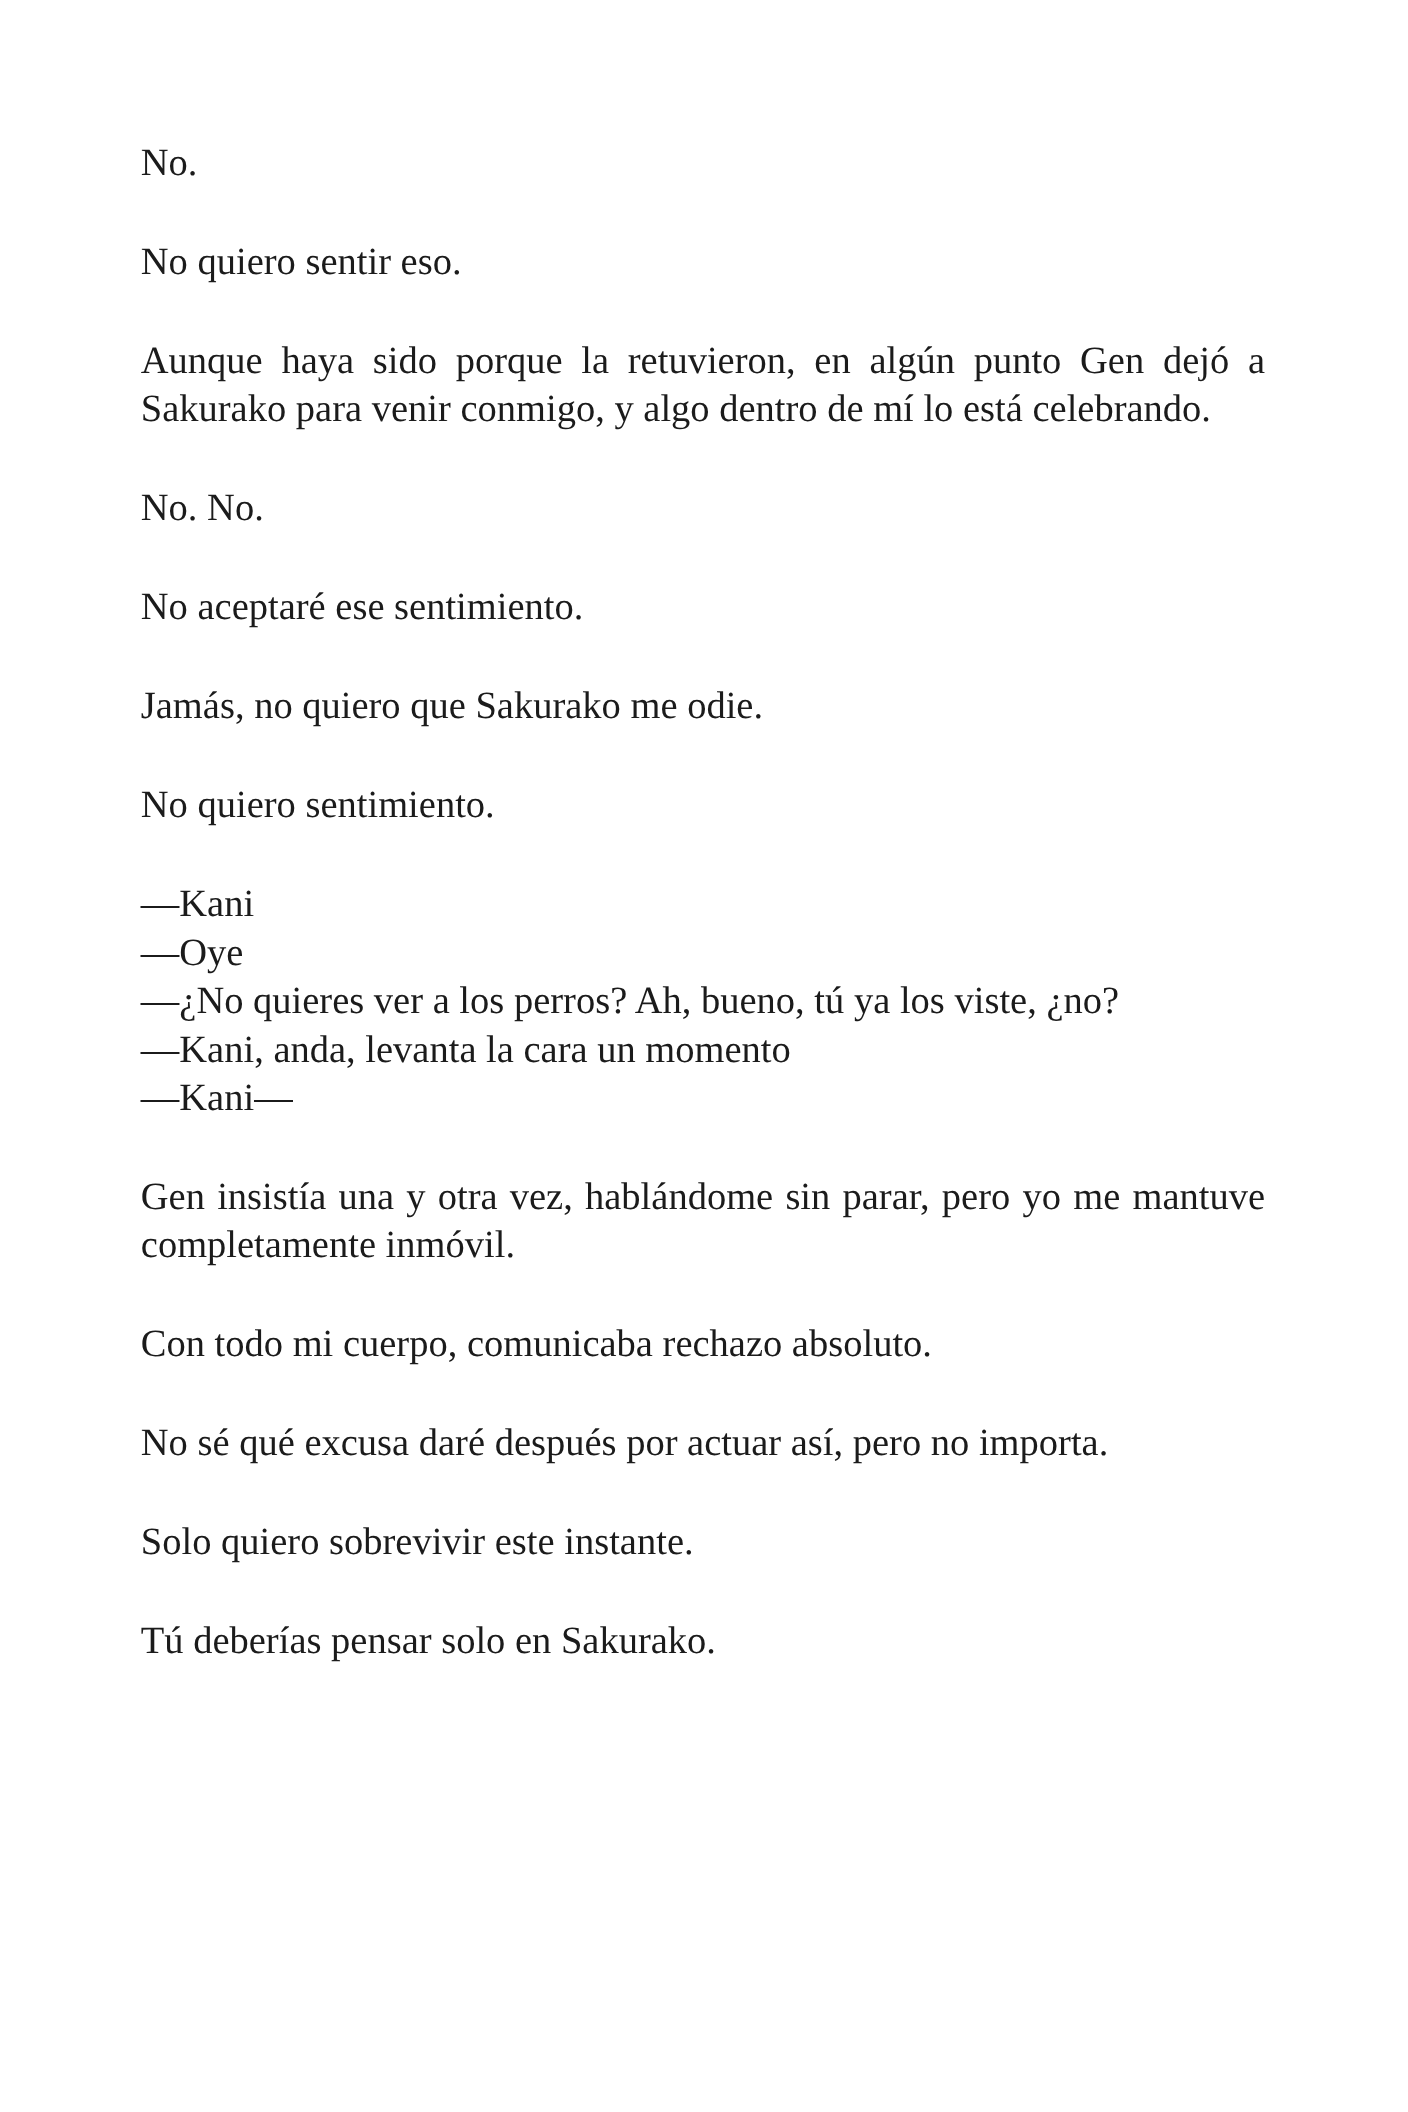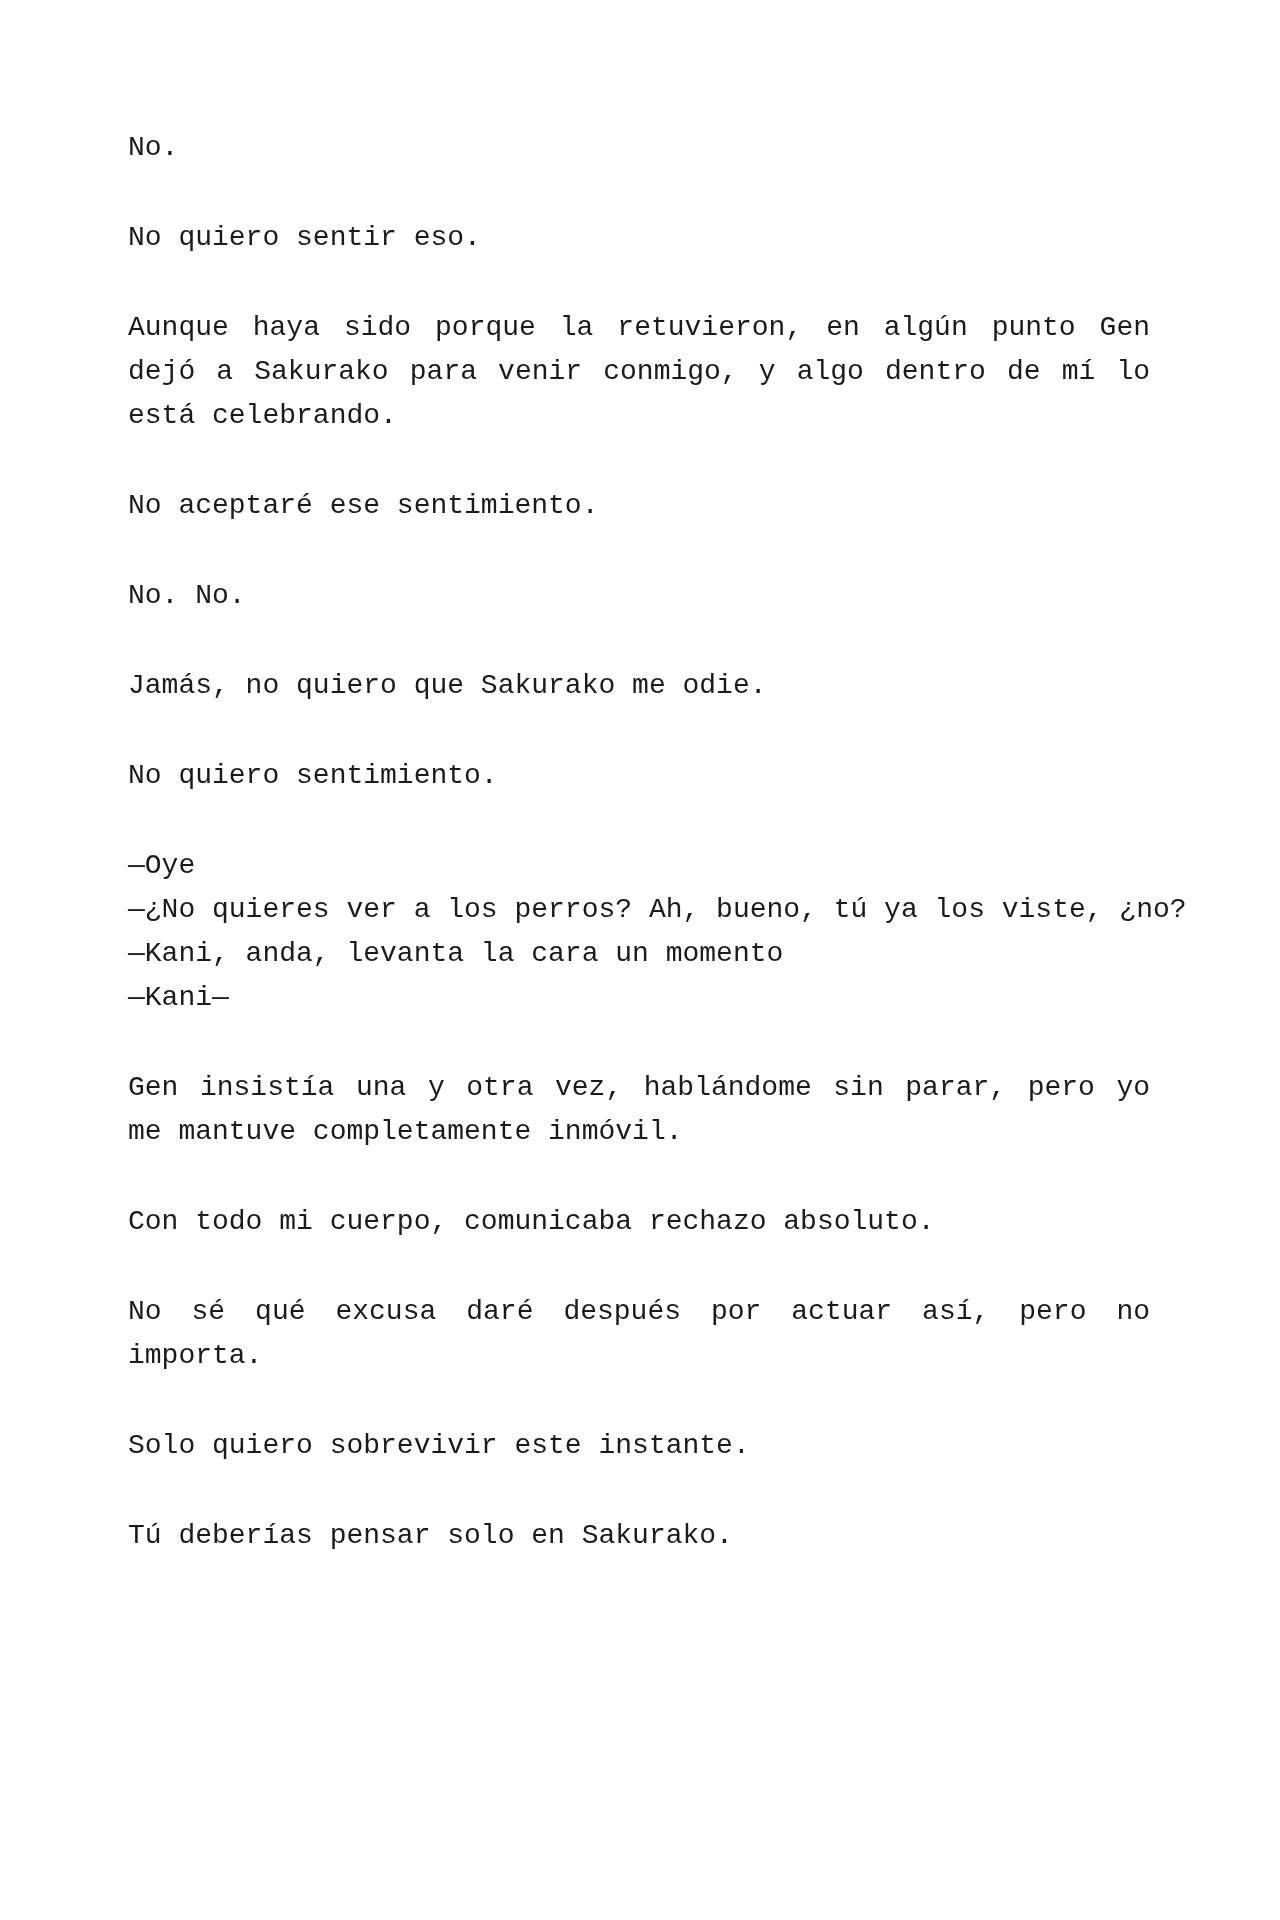--- a/index.html
+++ b/index.html
@@ -12,22 +12,22 @@
       height: 1920px;
       overflow: hidden;
       position: relative;
     }
     .page {
       position: absolute;
       left: 128px;
       top: 126px;
       width: 1022px;
       color: #1b1b1b;
-      font-family: Liberation Mono, monospace;
-      font-size: 28px;
+      font-family: Liberation Serif, serif;
+      font-size: 35px;
       line-height: 44px;
     }
     .para {
       margin: 0 0 46px 0;
       text-align: justify;
       text-align-last: left;
     }
     .dialogue {
       margin: 0 0 46px 0;
     }
@@ -36,26 +36,27 @@
       white-space: nowrap;
     }
   </style>
 </head>
 <body>
 
 <main class="page">
   <p class="para">No.</p>
   <p class="para">No quiero sentir eso.</p>
   <p class="para">Aunque haya sido porque la retuvieron, en algún punto Gen dejó a Sakurako para venir conmigo, y algo dentro de mí lo está celebrando.</p>
+  <p class="para">No. No.</p>
   <p class="para">No aceptaré ese sentimiento.</p>
-  <p class="para">No. No.</p>
   <p class="para">Jamás, no quiero que Sakurako me odie.</p>
   <p class="para">No quiero sentimiento.</p>
 
   <div class="dialogue">
+    <span class="dialogue-line">—Kani</span>
     <span class="dialogue-line">—Oye</span>
     <span class="dialogue-line">—¿No quieres ver a los perros? Ah, bueno, tú ya los viste, ¿no?</span>
     <span class="dialogue-line">—Kani, anda, levanta la cara un momento</span>
     <span class="dialogue-line">—Kani—</span>
   </div>
 
   <p class="para">Gen insistía una y otra vez, hablándome sin parar, pero yo me mantuve completamente inmóvil.</p>
   <p class="para">Con todo mi cuerpo, comunicaba rechazo absoluto.</p>
   <p class="para">No sé qué excusa daré después por actuar así, pero no importa.</p>
   <p class="para">Solo quiero sobrevivir este instante.</p>

